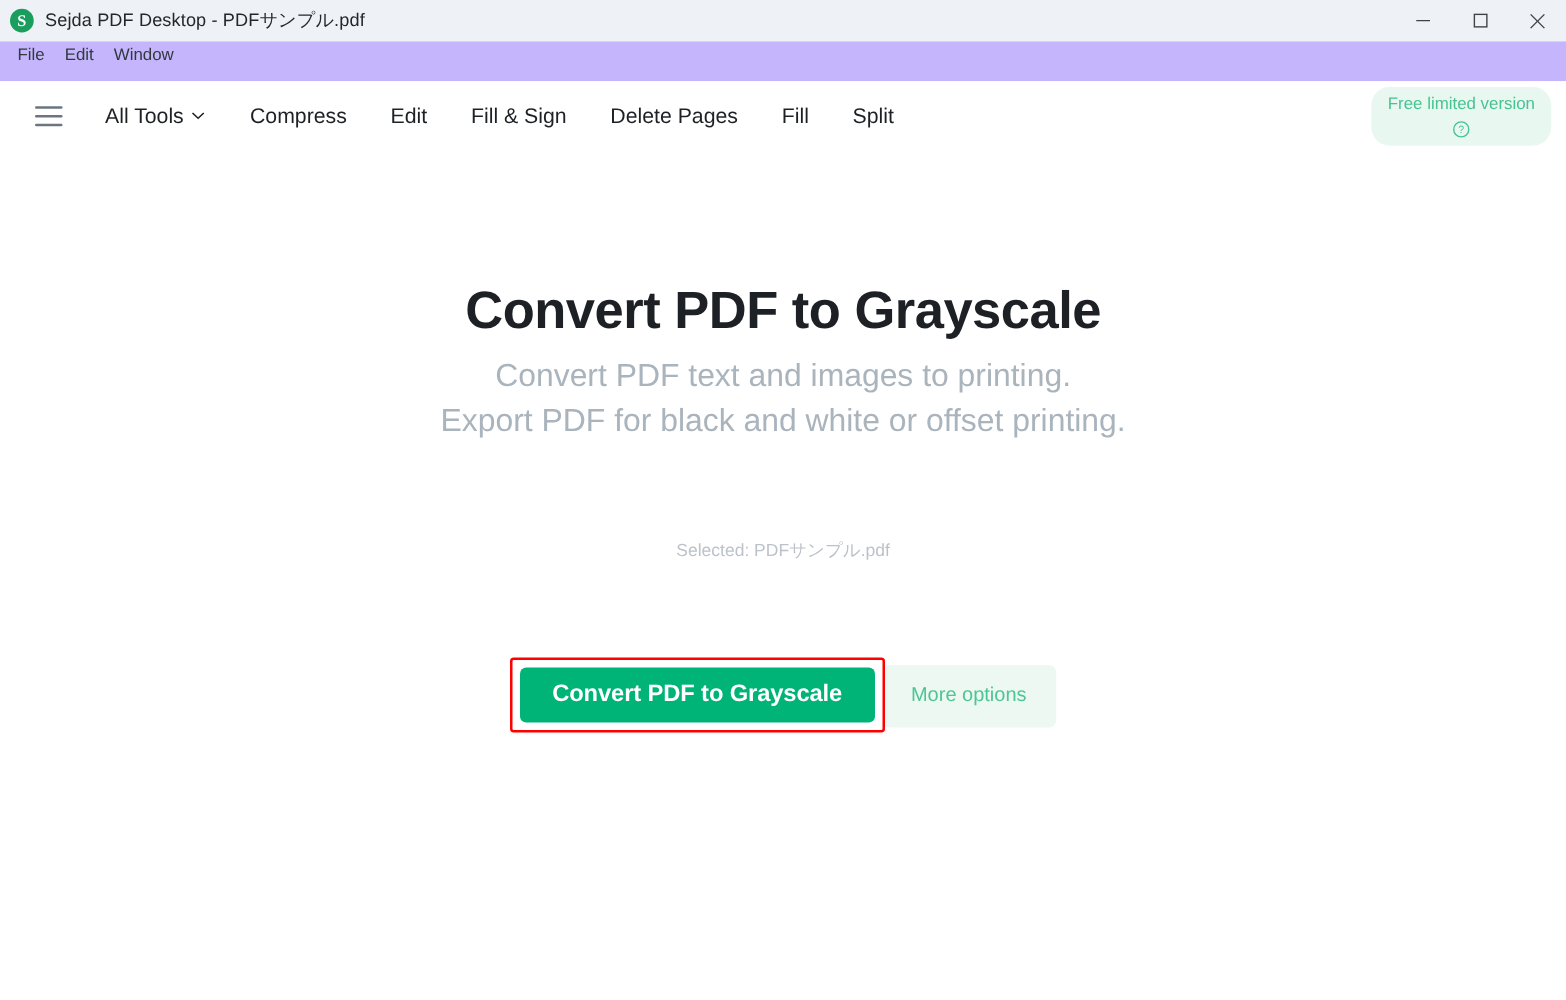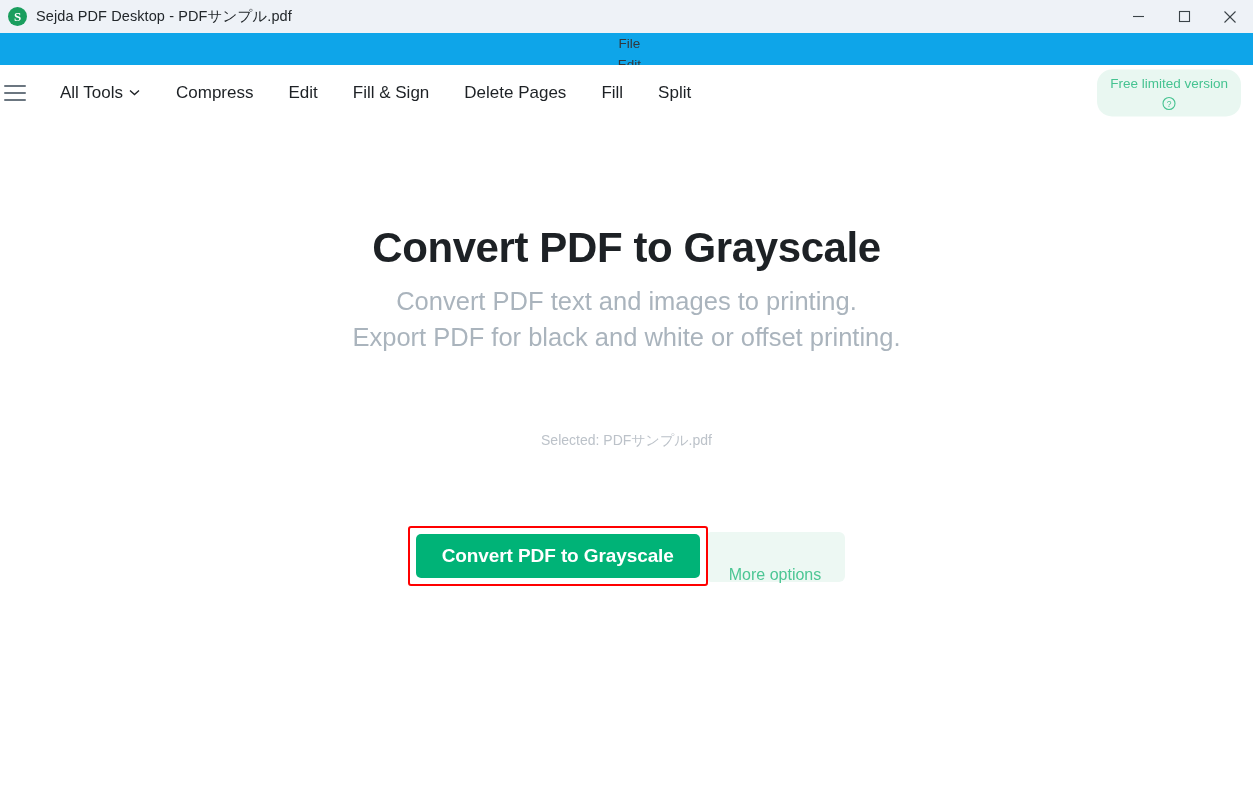--- a/index.html
+++ b/index.html
@@ -62,40 +62,38 @@
     height: 33px;
     display: flex;
     align-items: center;
     justify-content: center;
   }
   .win-btn svg { display: block; }
 
   
   .menubar {
     height: 32px;
-    background: #0ea5e9;
-    display: flex;
-    align-items: center;
+    background: #c4b5fd;
+    display: flex;
     padding-left: 6px;
-    flex-direction: column;
   }
   .menu-item {
     font-size: 13.5px;
     color: #32383d;
     padding: 3px 8px;
     white-space: nowrap;
   }
 
   
   .toolbar {
     height: 55px;
     background: #ffffff;
     display: flex;
     align-items: center;
-    padding-left: 4px;
+    padding-left: 28px;
     position: relative;
   }
   .hamburger {
     width: 22px;
     height: 16px;
     display: flex;
     flex-direction: column;
     justify-content: space-between;
     margin-right: 24px;
     flex: none;
@@ -213,21 +211,21 @@
     letter-spacing: -0.1px;
     cursor: pointer;
   }
   .more-options {
     background: #edf8f3;
     color: #4cc694;
     font-size: 16px;
     border-radius: 6px;
     height: 50px;
     line-height: 50px;
-    padding: 18px 24px;
+    padding: 0 24px;
     margin-left: -3px;
     white-space: nowrap;
     align-self: center;
     position: relative;
     top: 1px;
   }
 </style>
 </head>
 <body>
 

